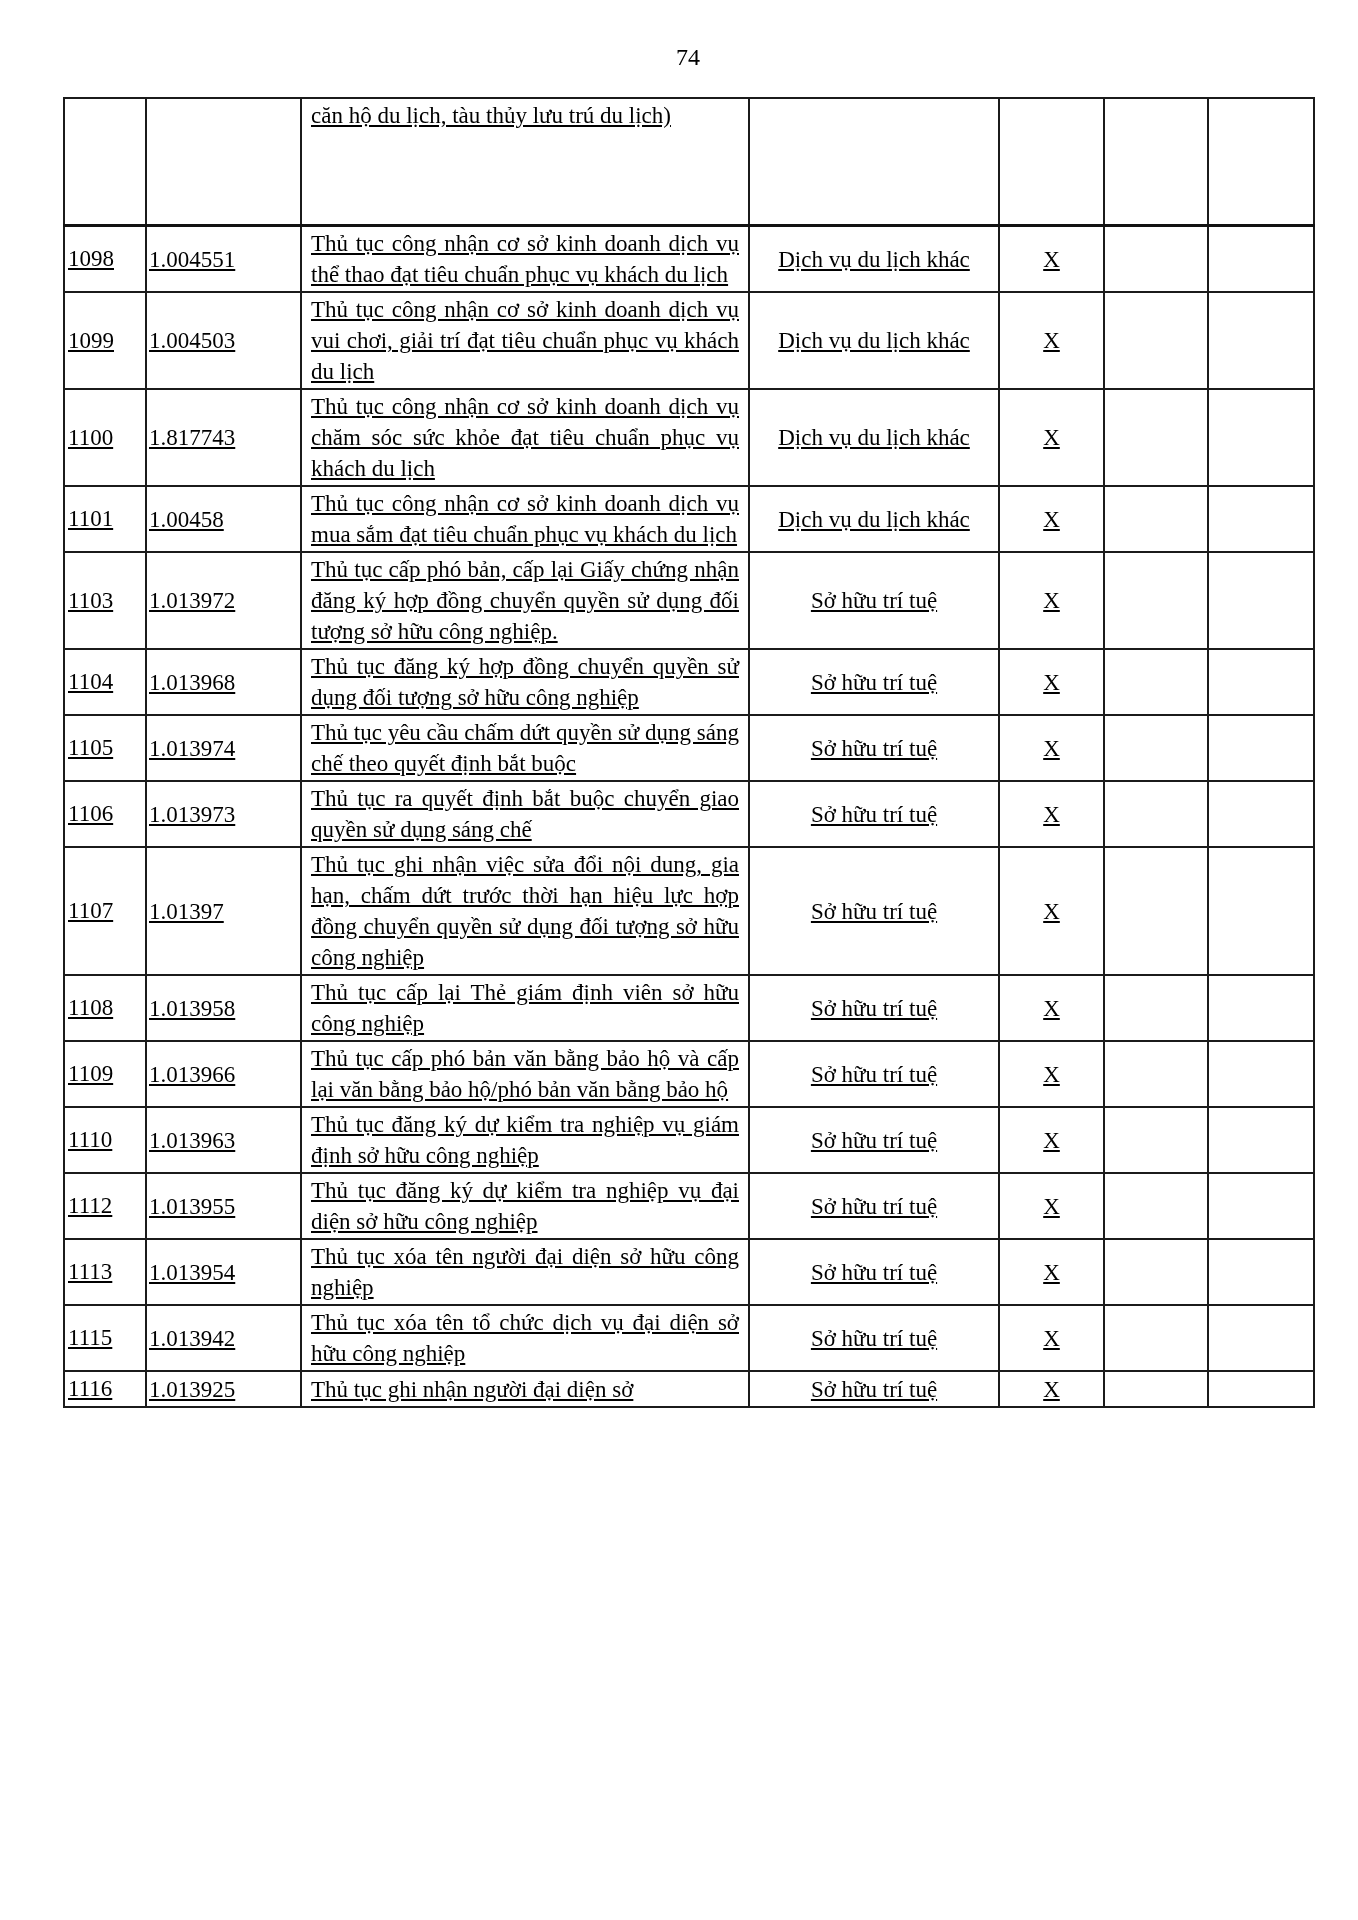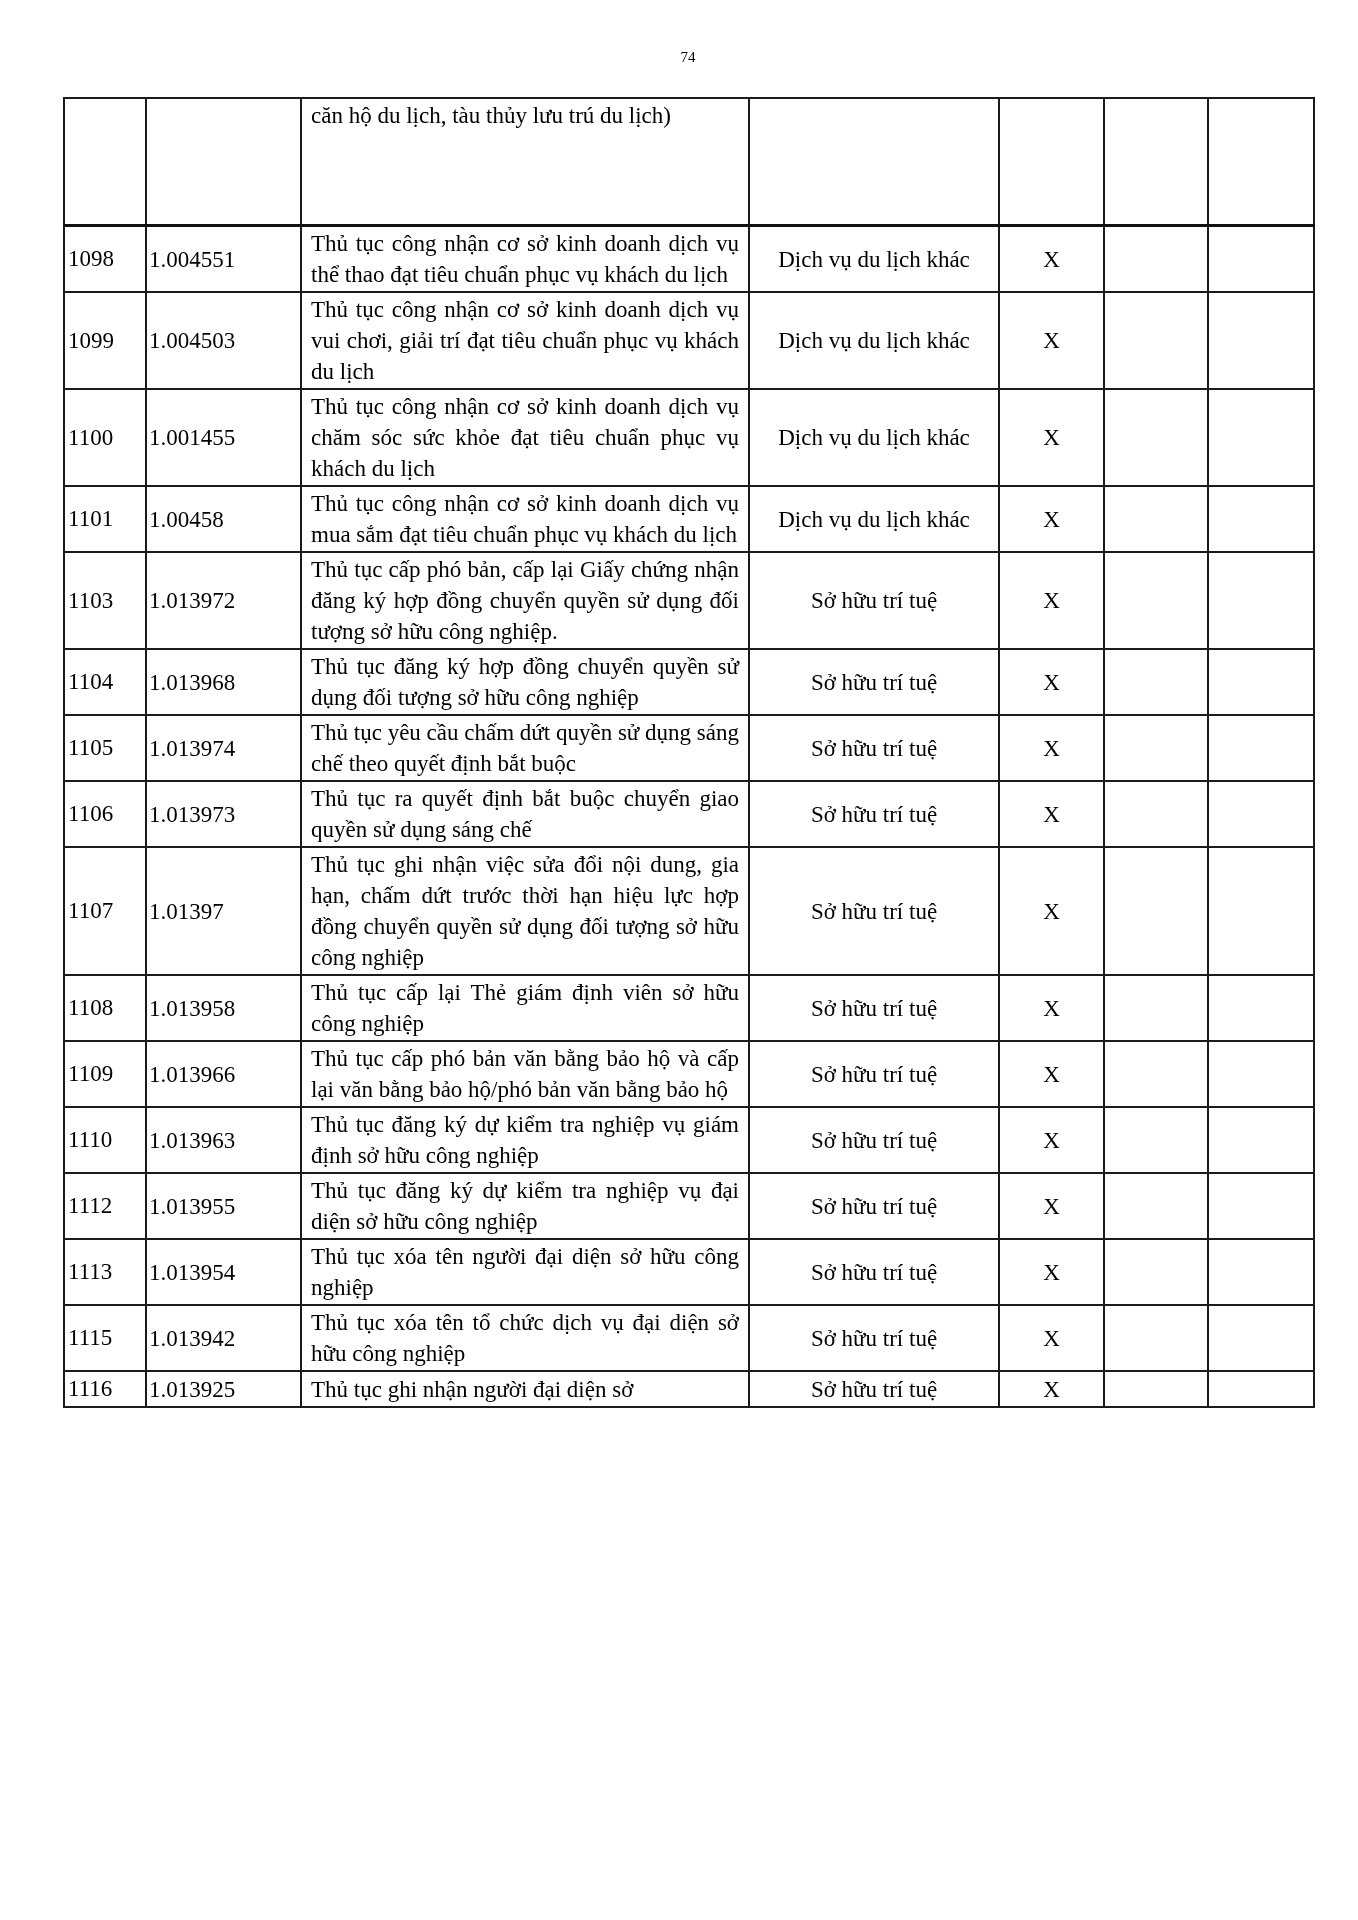--- a/index.html
+++ b/index.html
@@ -9,28 +9,29 @@
     background: #ffffff;
     color: #000000;
     font-family: "Liberation Serif", "DejaVu Serif", serif;
     overflow: hidden;
   }
   .page-number {
     margin-top: 44px;
     margin-left: 63px;
     width: 1250px;
     text-align: center;
-    font-size: 15px;
+    font-size: 24px;
     line-height: 26px;
   }
   table.proc-table {
     border-collapse: collapse;
     table-layout: fixed;
     margin: 27px 0 0 63px;
     width: 1250px;
+    text-decoration: underline;
   }
   table.proc-table td {
     border: 2px solid #1b1b1b;
     font-size: 23px;
     line-height: 31px;
     vertical-align: middle;
     overflow: hidden;
     word-break: normal;
   }
   td.c-no   { text-align: left;   padding: 1px 2px 2px 3px; }
@@ -81,21 +82,21 @@
     <td class="c-no">1099</td>
     <td class="c-code">1.004503</td>
     <td class="c-name">Thủ tục công nhận cơ sở kinh doanh dịch vụ vui chơi, giải trí đạt tiêu chuẩn phục vụ khách du lịch</td>
     <td class="c-cat">Dịch vụ du lịch khác</td>
     <td class="c-mark">X</td>
     <td class="c-e1"></td>
     <td class="c-e2"></td>
   </tr>
       <tr>
     <td class="c-no">1100</td>
-    <td class="c-code">1.001455</td>
+    <td class="c-code">1.817743</td>
     <td class="c-name">Thủ tục công nhận cơ sở kinh doanh dịch vụ chăm sóc sức khỏe đạt tiêu chuẩn phục vụ khách du lịch</td>
     <td class="c-cat">Dịch vụ du lịch khác</td>
     <td class="c-mark">X</td>
     <td class="c-e1"></td>
     <td class="c-e2"></td>
   </tr>
       <tr>
     <td class="c-no">1101</td>
     <td class="c-code">1.00458</td>
     <td class="c-name">Thủ tục công nhận cơ sở kinh doanh dịch vụ mua sắm đạt tiêu chuẩn phục vụ khách du lịch</td>

